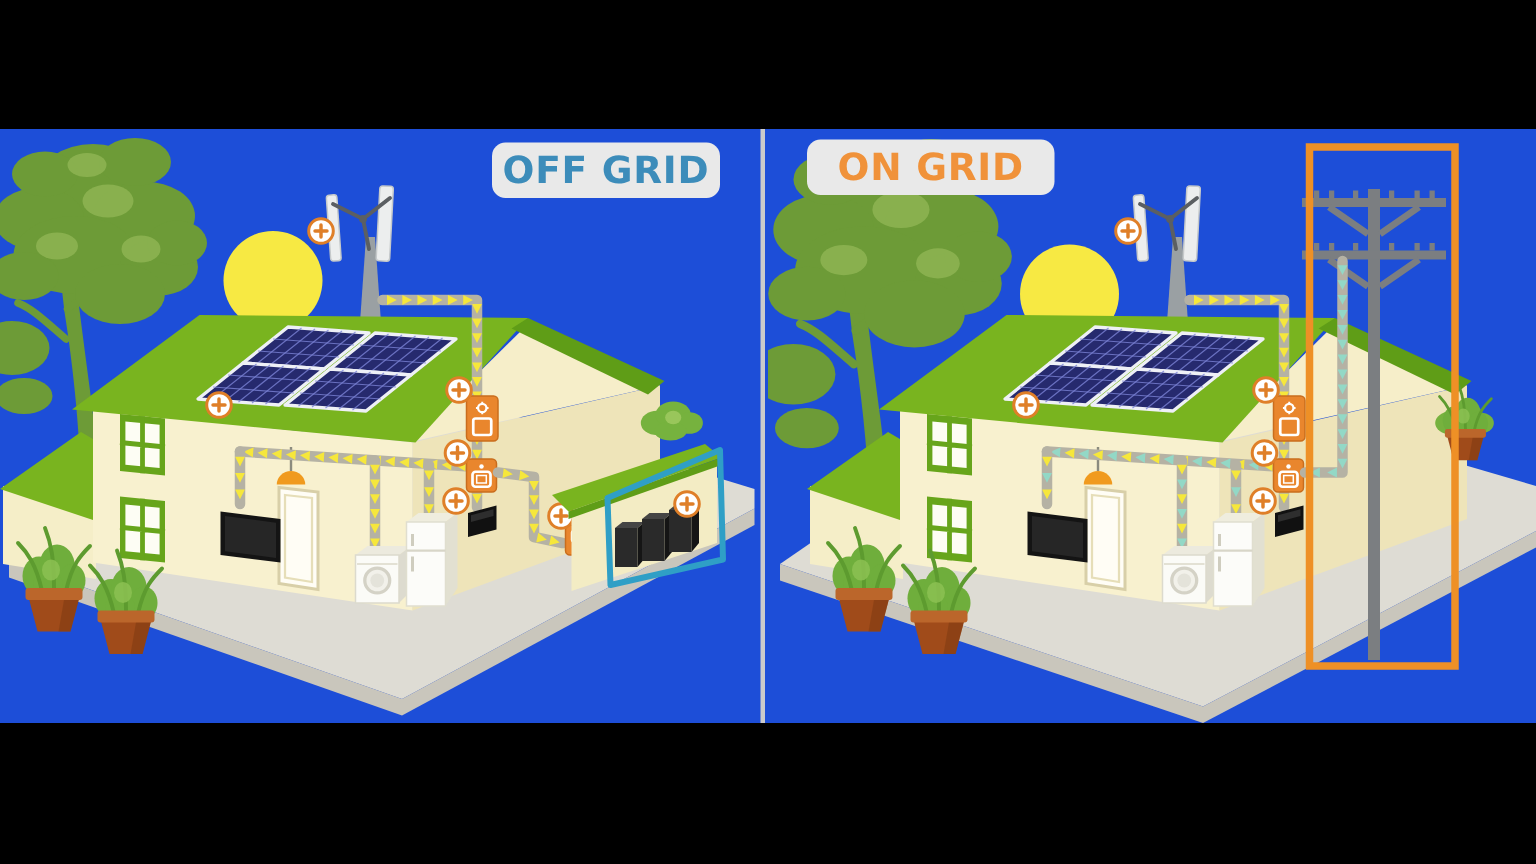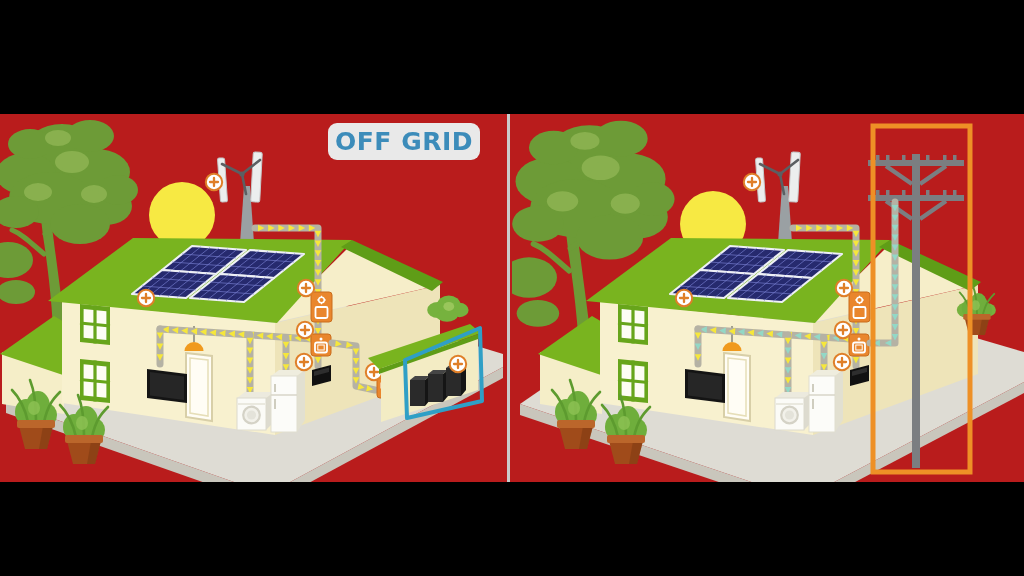--- a/index.html
+++ b/index.html
@@ -1,22 +1,22 @@
 <!DOCTYPE html>
 <html><head>
 <meta charset="utf-8">
 <style>
   html,body{margin:0;padding:0;background:#000;}
   .stage{position:relative;width:1024px;height:576px;background:#000;overflow:hidden;
          font-family:"DejaVu Sans", sans-serif;}
   .bar{position:absolute;left:0;width:1024px;background:#000;}
   .bar.top{top:0;height:86px;}
   .bar.bottom{top:482px;height:94px;}
-  .content{position:absolute;top:86px;left:0;width:1024px;height:396px;background:#b91c1c;
-           display:flex;margin-top:28px;}
+  .content{position:absolute;top:86px;left:0;width:1024px;height:396px;background:#1d4ed8;
+           display:flex;}
   .panel{position:relative;height:396px;}
   .panel.left{width:505px;}
   .panel.right{width:512px;margin-left:7px;}
   .divider{position:absolute;left:505px;top:0;width:3px;height:396px;background:#cbcbcb;
            margin-left:2px;}
   .grid-label{position:absolute;height:37px;border-radius:9px;background:#e9e9e9;
               display:flex;align-items:center;justify-content:center;
               font-weight:700;font-size:25px;letter-spacing:.5px;z-index:5;}
   .grid-label.off{left:328px;top:9px;width:152px;}
   .grid-label.on{left:26px;top:7px;width:165px;}
@@ -352,20 +352,23 @@
               <path d="M25,6 L35,6 L29,29 L21,29 Z" fill="#7e3a12" opacity="0.55"></path>
               <rect x="-1" y="0" width="38" height="8" rx="2" fill="#bb662b"></rect>
             </g>
           </g>
         </svg>
     </section>
 
     <div class="divider"></div>
 
     <section class="panel right">
+      <div class="grid-label on" style="color: rgb(240, 146, 58);">
+        <span>ON GRID</span>
+      </div>
       <svg id="svg-on" width="512" height="396" viewBox="0 0 512 396">
           <g>
             <circle cx="201" cy="110" r="33" fill="#f7e943"></circle>
             <g transform="translate(8,0) scale(1.12)">
               <path d="M54,252 C54,205 49,160 43,122 L40,96 L50,94 C53,125 60,170 65,215 C67,232 68,242 68,252 Z" fill="#6d9b37"></path>
               <path d="M45,120 C60,108 72,100 88,94 M44,140 C30,128 22,120 12,116" stroke="#6d9b37" stroke-width="5" fill="none" stroke-linecap="round"></path>
               <ellipse cx="62" cy="36" rx="37" ry="26" fill="#6d9b37"></ellipse>
               <ellipse cx="26" cy="60" rx="30" ry="21" fill="#6d9b37"></ellipse>
               <ellipse cx="96" cy="58" rx="34" ry="23" fill="#6d9b37"></ellipse>
               <ellipse cx="50" cy="84" rx="41" ry="26" fill="#6d9b37"></ellipse>

